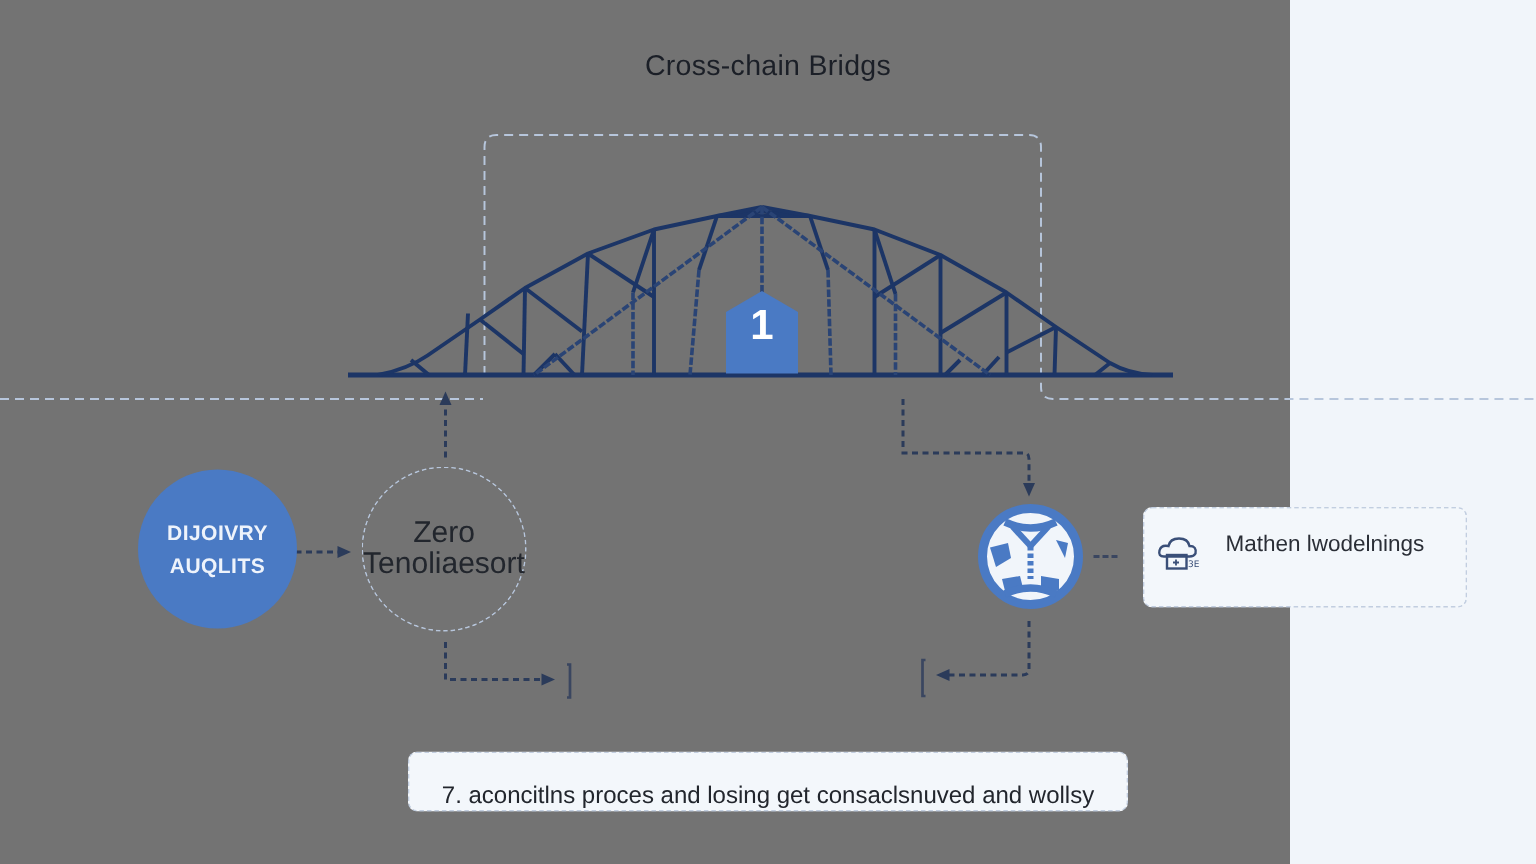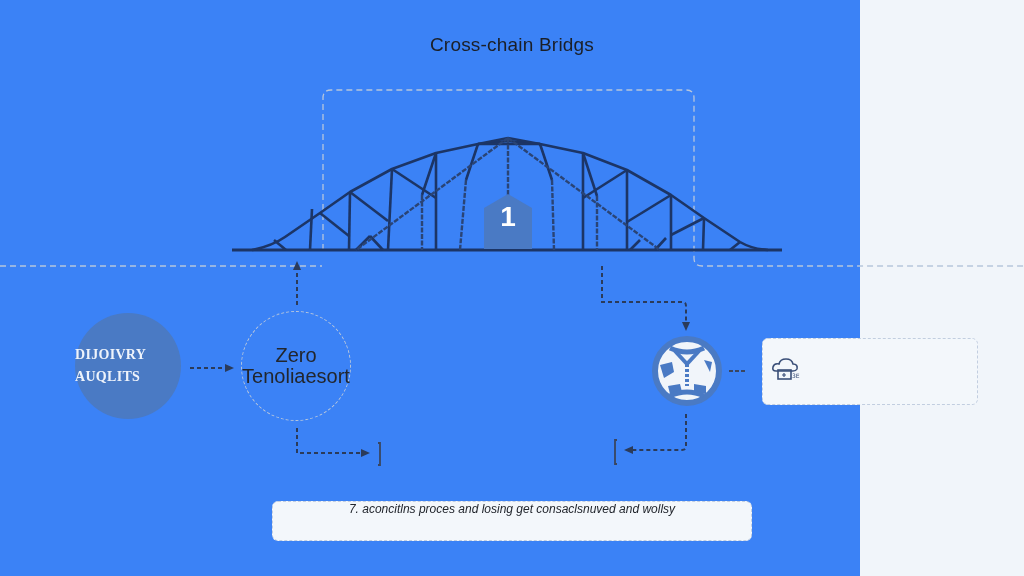--- a/index.html
+++ b/index.html
@@ -8,21 +8,21 @@
       width: 1024px;
       height: 576px;
       overflow: hidden;
       background: #f1f5fa;
       font-family: "Liberation Sans", "DejaVu Sans", sans-serif;
     }
     #stage {
       position: relative;
       width: 860px;
       height: 576px;
-      background: #3b82f6;
+      background: #737373;
     }
     .title {
       position: absolute;
       top: 34px;
       left: 0;
       width: 1024px;
       text-align: center;
       font-size: 19px;
       color: #1b1f27;
       letter-spacing: 0.2px;
@@ -39,36 +39,35 @@
       left: 484px;
       top: 201px;
       width: 48px;
       text-align: center;
       font-size: 28px;
       font-weight: bold;
       color: #ffffff;
     }
     .circle-filled {
       position: absolute;
-      left: 75px;
+      left: 92px;
       top: 313px;
       width: 106px;
       height: 106px;
       border-radius: 50%;
       background: #4a7ac4;
       display: flex;
       flex-direction: column;
-      align-items: flex-start;
+      align-items: center;
       justify-content: center;
       color: #eef3fb;
       font-weight: bold;
       font-size: 14px;
       line-height: 22px;
       letter-spacing: 0.3px;
-      font-family: Liberation Serif, serif;
     }
     .circle-dashed {
       position: absolute;
       left: 241px;
       top: 311px;
       width: 110px;
       height: 110px;
       border-radius: 50%;
       border: 1.5px dashed #b7c6dc;
       display: flex;
@@ -110,25 +109,24 @@
       position: absolute;
       left: 272px;
       top: 501px;
       width: 480px;
       height: 40px;
       border: 1.5px dashed #c2cee0;
       border-radius: 6px;
       box-sizing: border-box;
       background: #f3f7fb;
       display: flex;
-      align-items: flex-start;
+      align-items: flex-end;
       justify-content: center;
-      font-size: 12px;
+      font-size: 16px;
       color: #22262d;
-      font-style: italic;
     }
   </style>
 </head>
 <body>
 
 <div id="stage">
 
   <div class="title">Cross-chain Bridgs</div>
 
   <svg class="overlay" viewBox="0 0 1024 576">
@@ -244,20 +242,21 @@
   </div>
 
   <div class="info-box">
     <svg class="cloud" viewBox="0 0 30 26">
       <path d="M 5 14 Q 1 14 2 10 Q 3 6 8 7 Q 9 2 15 2 Q 21 2 22 7 Q 27 7 26 12 Q 25 14 22 14 Z" fill="none" stroke="#3a4f78" stroke-width="1.6"></path>
       <rect x="7" y="13" width="13" height="9" fill="none" stroke="#3a4f78" stroke-width="1.6"></rect>
       <path d="M 13 16 L 13 20 M 11 18 L 15 18" stroke="#3a4f78" stroke-width="1.2"></path>
       <text x="21" y="21" font-size="6" fill="#3a4f78" font-family="DejaVu Sans, sans-serif">3E</text>
     </svg>
     <div class="text">
+      <div>Mathen lwodelnings</div>
     </div>
   </div>
 
   <div class="footer-box">
     <span>7. aconcitlns proces and losing get consaclsnuved and wollsy</span>
   </div>
 
 </div>
 
 </body></html>

